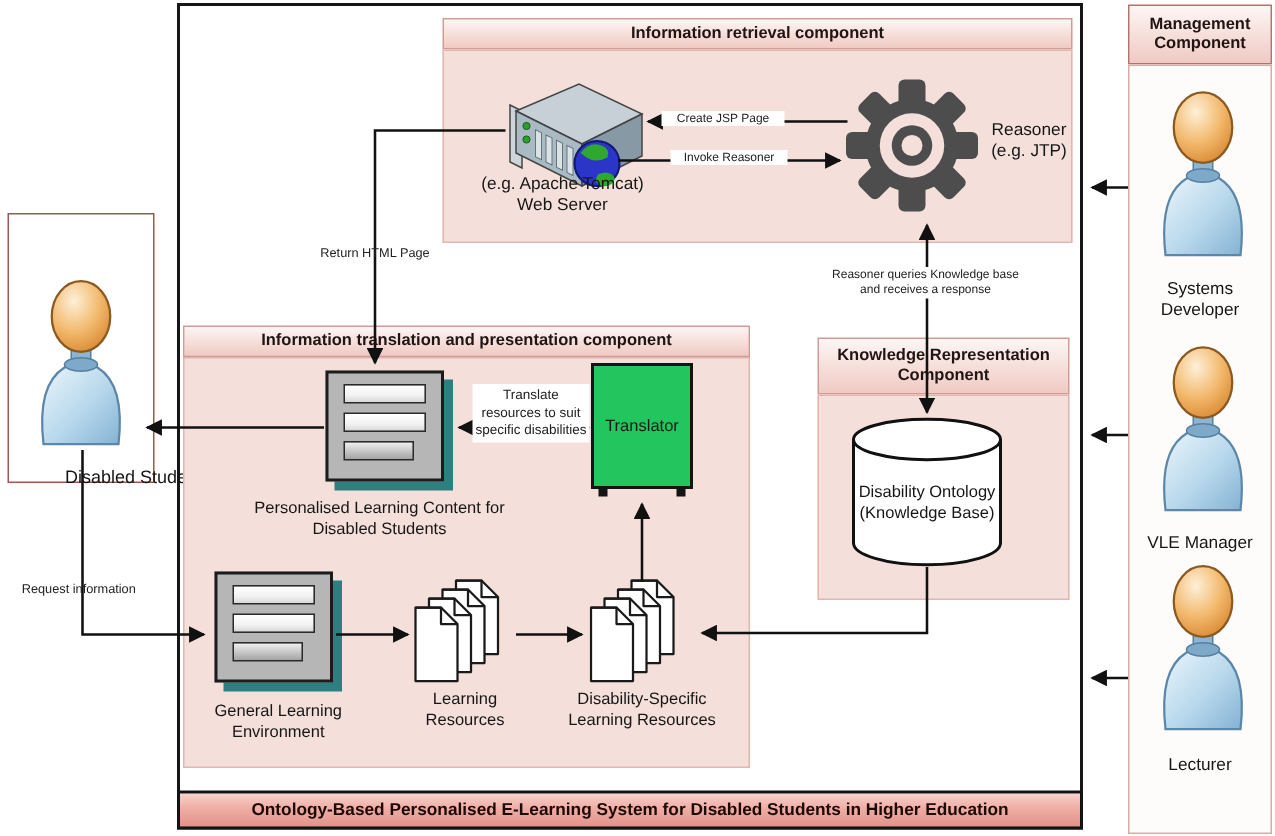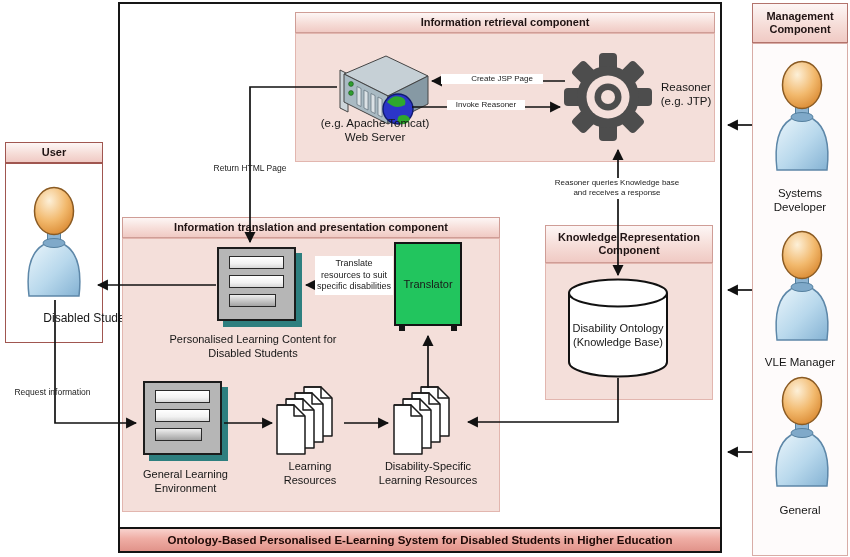--- a/index.html
+++ b/index.html
@@ -54,23 +54,20 @@
       </linearGradient>
       <marker id="ah" viewBox="0 0 10 10" refX="9" refY="5" markerWidth="6.5" markerHeight="6.5" orient="auto">
         <path d="M0,0 L10,5 L0,10 Z" fill="#111"></path>
       </marker>
     </defs>
   </svg>
 
   <div class="abs" id="main-box"></div>
 
   <div class="abs" style="left:5px;top:142px;width:98px;height:201px;">
-    <div class="comp-header" style="width:98px;height:21px;border-color:#a05650;">
-      <span>User</span>
-    </div>
     <div class="white-body" style="width:98px;height:180px;border-color:#a05650;"></div>
   </div>
   <svg class="abs" style="left:21px;top:186px;" width="66" height="112" viewBox="0 0 66 112">
     <rect x="26.5" y="42" width="13" height="16" fill="#8db4d2" stroke="#55809f"></rect>
     <path d="M8,110 C5,84 9,67 22,59 C26,56 30,55 33,55 C36,55 40,56 44,59 C57,67 61,84 58,110 Z" fill="url(#pBody)" stroke="#5d87a8" stroke-width="1.5"></path>
     <ellipse cx="33" cy="57" rx="11" ry="4.5" fill="#7fa9c9" stroke="#55809f"></ellipse>
     <ellipse cx="33" cy="25" rx="19.5" ry="23.5" fill="url(#pHead)" stroke="#8a5a22" stroke-width="1.5"></ellipse>
   </svg>
   <div class="caption" style="left:9px;top:311px;width:96px;font-size:12px;margin-left:32px;">Disabled Student</div>
 
@@ -93,21 +90,21 @@
     <ellipse cx="33" cy="57" rx="11" ry="4.5" fill="#7fa9c9" stroke="#55809f"></ellipse>
     <ellipse cx="33" cy="25" rx="19.5" ry="23.5" fill="url(#pHead)" stroke="#8a5a22" stroke-width="1.5"></ellipse>
   </svg>
   <div class="caption" style="left:753px;top:355px;width:94px;font-size:11.5px;">VLE Manager</div>
   <svg class="abs" style="left:769px;top:376px;" width="66" height="112" viewBox="0 0 66 112">
     <rect x="26.5" y="42" width="13" height="16" fill="#8db4d2" stroke="#55809f"></rect>
     <path d="M8,110 C5,84 9,67 22,59 C26,56 30,55 33,55 C36,55 40,56 44,59 C57,67 61,84 58,110 Z" fill="url(#pBody)" stroke="#5d87a8" stroke-width="1.5"></path>
     <ellipse cx="33" cy="57" rx="11" ry="4.5" fill="#7fa9c9" stroke="#55809f"></ellipse>
     <ellipse cx="33" cy="25" rx="19.5" ry="23.5" fill="url(#pHead)" stroke="#8a5a22" stroke-width="1.5"></ellipse>
   </svg>
-  <div class="caption" style="left:753px;top:503px;width:94px;font-size:11.5px;">General</div>
+  <div class="caption" style="left:753px;top:503px;width:94px;font-size:11.5px;">Lecturer</div>
 
   <div class="abs" style="left:295px;top:12px;width:420px;height:150px;">
     <div class="comp-header" style="width:420px;height:21px;">
       <span>Information retrieval component</span>
     </div>
     <div class="comp-body" style="width:420px;height:129px;"></div>
   </div>
 
   <svg class="abs" style="left:330px;top:50px;" width="104" height="78" viewBox="0 0 104 78">
     <polygon points="10,20 18,24 18,62 10,58" fill="#cdd5da" stroke="#444"></polygon>
@@ -232,20 +229,20 @@
       <path d="M55,300 V423 H136" marker-end="url(#ah)"></path>
       <path d="M216,285 H98" marker-end="url(#ah)"></path>
       <path d="M393,285 H306" marker-end="url(#ah)"></path>
       <path d="M224,423 H272" marker-end="url(#ah)"></path>
       <path d="M344,423 H388" marker-end="url(#ah)"></path>
       <path d="M618,378 V422 H468" marker-end="url(#ah)"></path>
       <path d="M428,388 V336" marker-end="url(#ah)"></path>
     </g>
   </svg>
 
-  <div class="small-label white-bg" style="left:441px;top:74px;width:82px;padding-left:20px;">Create JSP Page</div>
+  <div class="small-label white-bg" style="left:441px;top:74px;width:82px;">Create JSP Page</div>
   <div class="small-label white-bg" style="left:447px;top:100px;width:78px;">Invoke Reasoner</div>
   <div class="small-label" style="left:205px;top:163px;width:90px;font-size:8.5px;">Return HTML Page</div>
   <div class="small-label white-bg" style="left:554px;top:178px;width:126px;">Reasoner queries Knowledge base and receives a response</div>
   <div class="small-label" style="left:5px;top:387px;width:95px;font-size:8.5px;">Request information</div>
   <div class="small-label white-bg" style="left:315px;top:256px;width:78px;font-size:9px;padding:2px 0;">Translate resources to suit specific disabilities</div>
 
 </div>
 
 </body></html>

